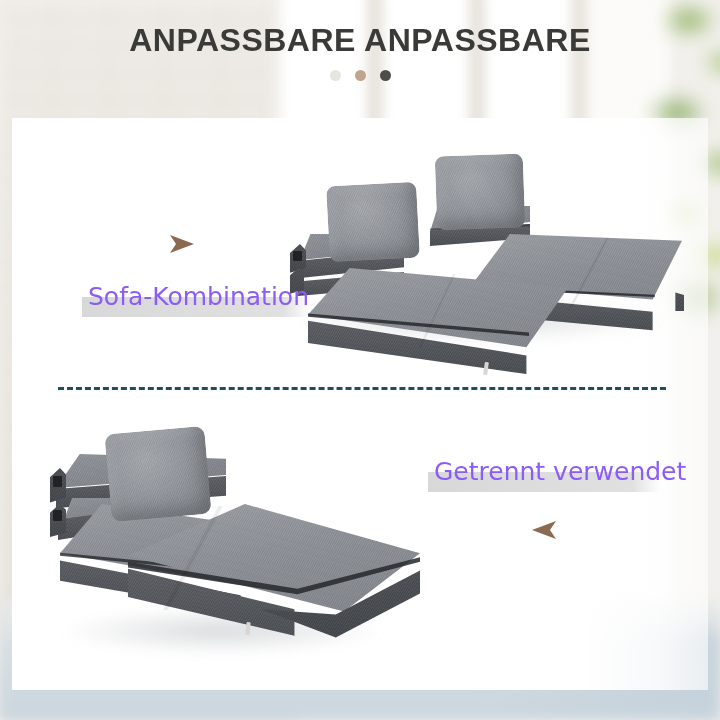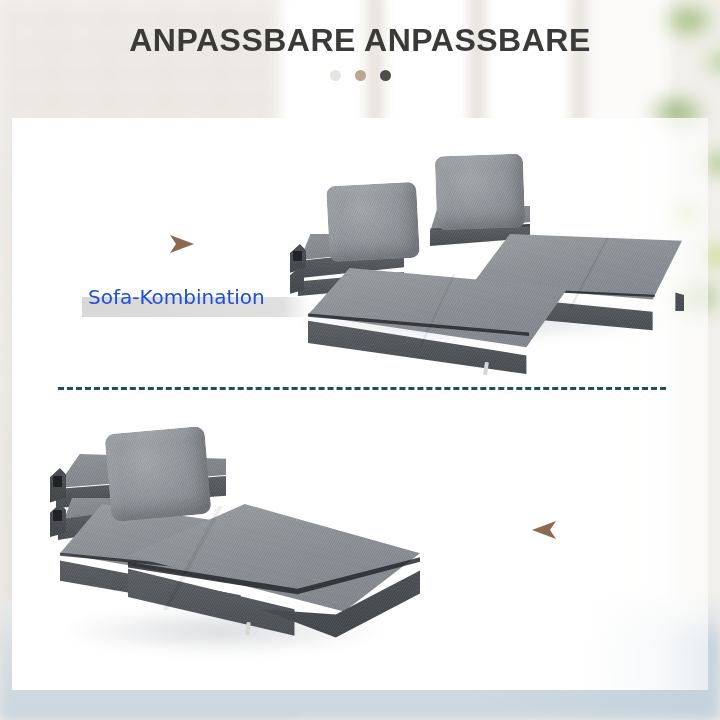--- a/index.html
+++ b/index.html
@@ -137,22 +137,22 @@
   .callout .bar {
     position: absolute;
     left: 0; bottom: 2px;
     height: 20px;
     background: linear-gradient(90deg, rgba(214,214,214,0.95), rgba(214,214,214,0.75) 88%, rgba(214,214,214,0) 100%);
   }
   .callout .txt {
     position: relative;
     font-family: "DejaVu Sans", sans-serif;
     font-weight: normal;
-    font-size: 20px;
-    color: #1d4ed8;
+    font-size: 25px;
+    color: #8b5cf6;
     white-space: nowrap;
     line-height: 32px;
     padding: 0 6px;
   }
   .arrow {
     position: absolute;
     width: 0; height: 0;
   }
 
   
@@ -290,20 +290,24 @@
     </svg>
   </div>
 
   <div class="callout" style="left:82px; top:281px; width:250px; height:38px;">
     <div class="bar" style="width:228px;"></div>
     <div class="txt">Sofa-Kombination</div>
   </div>
 
   <div class="divider"></div>
 
+  <div class="callout" style="left:428px; top:456px; width:250px; height:38px;">
+    <div class="bar" style="width:232px;"></div>
+    <div class="txt">Getrennt verwendet</div>
+  </div>
 
   <div class="arrow" style="left:530px; top:520px;">
     <svg width="28" height="20" viewBox="0 0 28 20">
       <path d="M26 1 L2 10 L26 19 L20 10 Z" fill="#8c6a52"></path>
     </svg>
   </div>
 
   <div class="furn" style="left:42px; top:412px; width:380px; height:250px;">
 
     <div class="piece shadow-soft" style="left:20px; top:196px; width:320px; height:46px;"></div>

